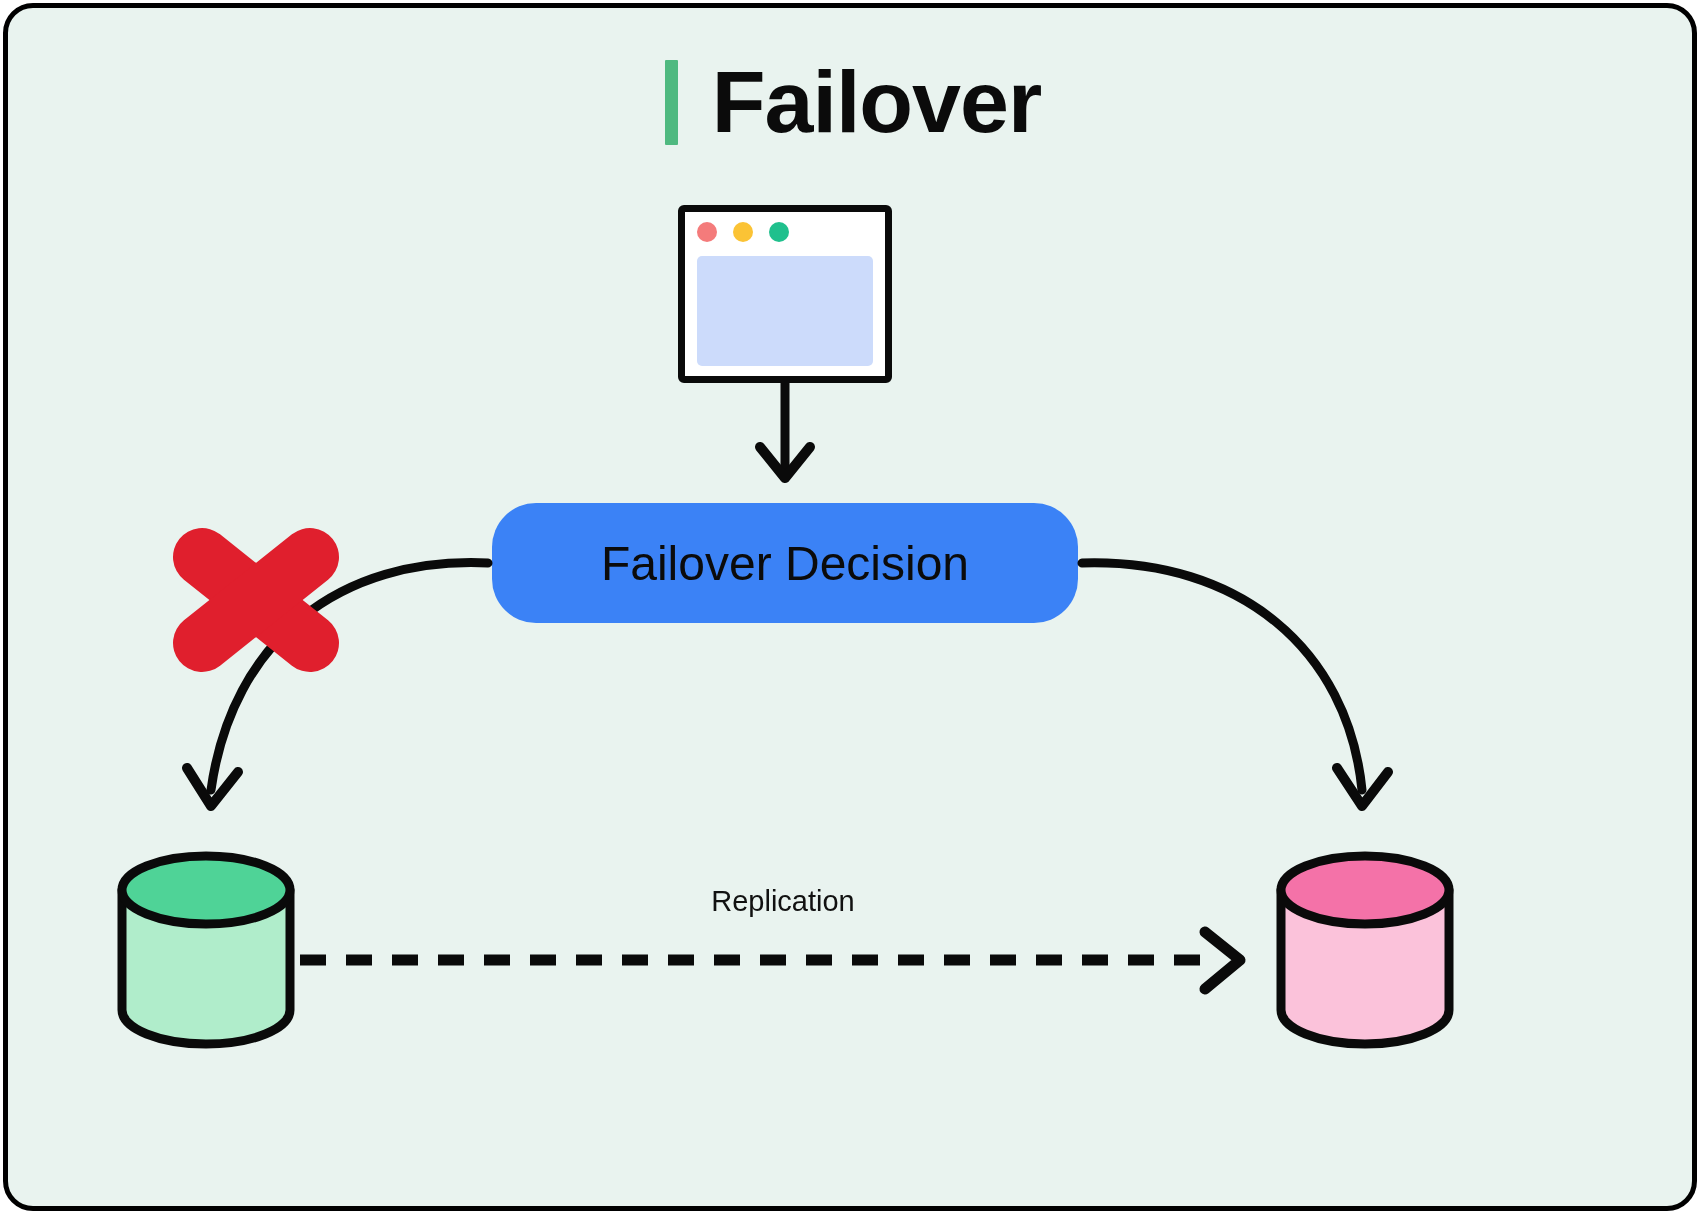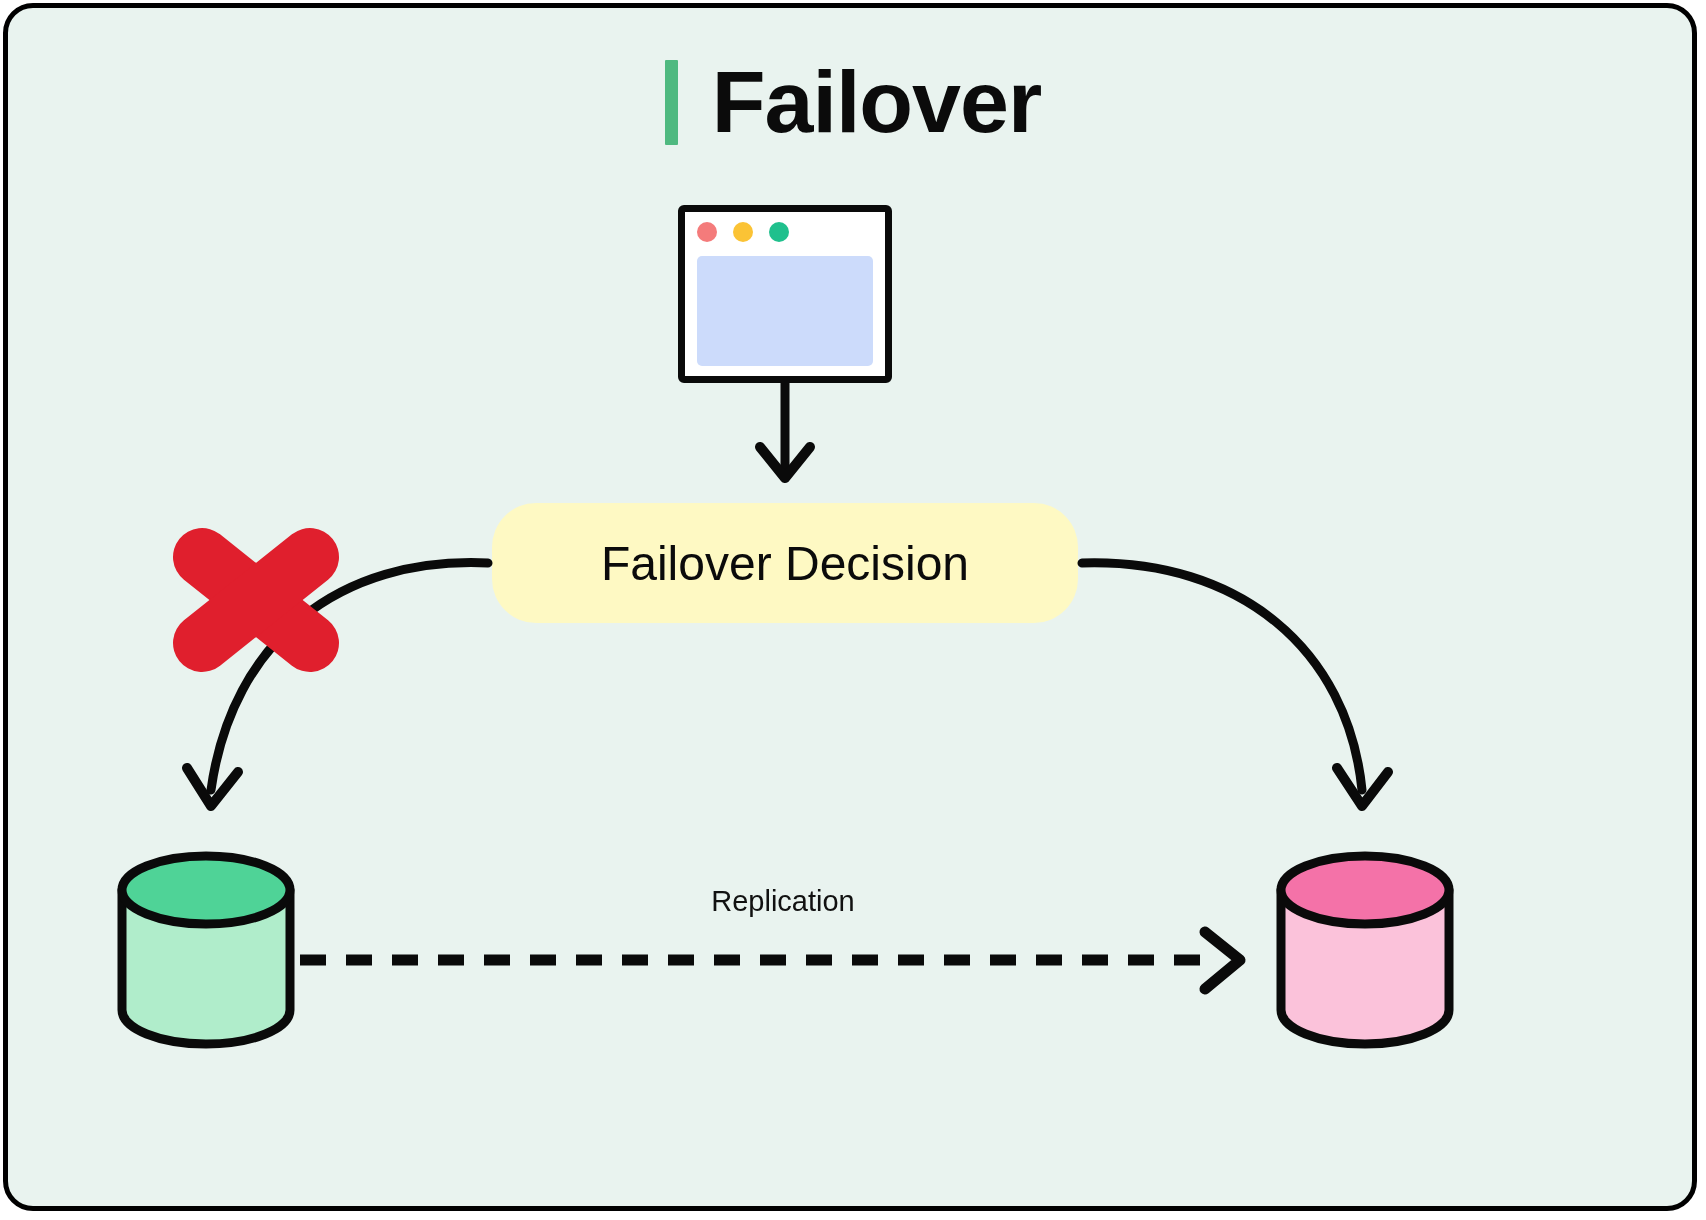--- a/index.html
+++ b/index.html
@@ -91,21 +91,21 @@
     border-radius: 5px;
   }
   
   .decision {
     position: absolute;
     left: 492px;
     top: 503px;
     width: 586px;
     height: 120px;
     box-sizing: border-box;
-    background: #fef9c3;
+    background: #3b82f6;
     border-radius: 44px;
     display: flex;
     align-items: center;
     justify-content: center;
   }
   .decision-label {
     font-family: "Liberation Sans", sans-serif;
     font-size: 48px;
     font-weight: 400;
     color: #0b0b0b;

